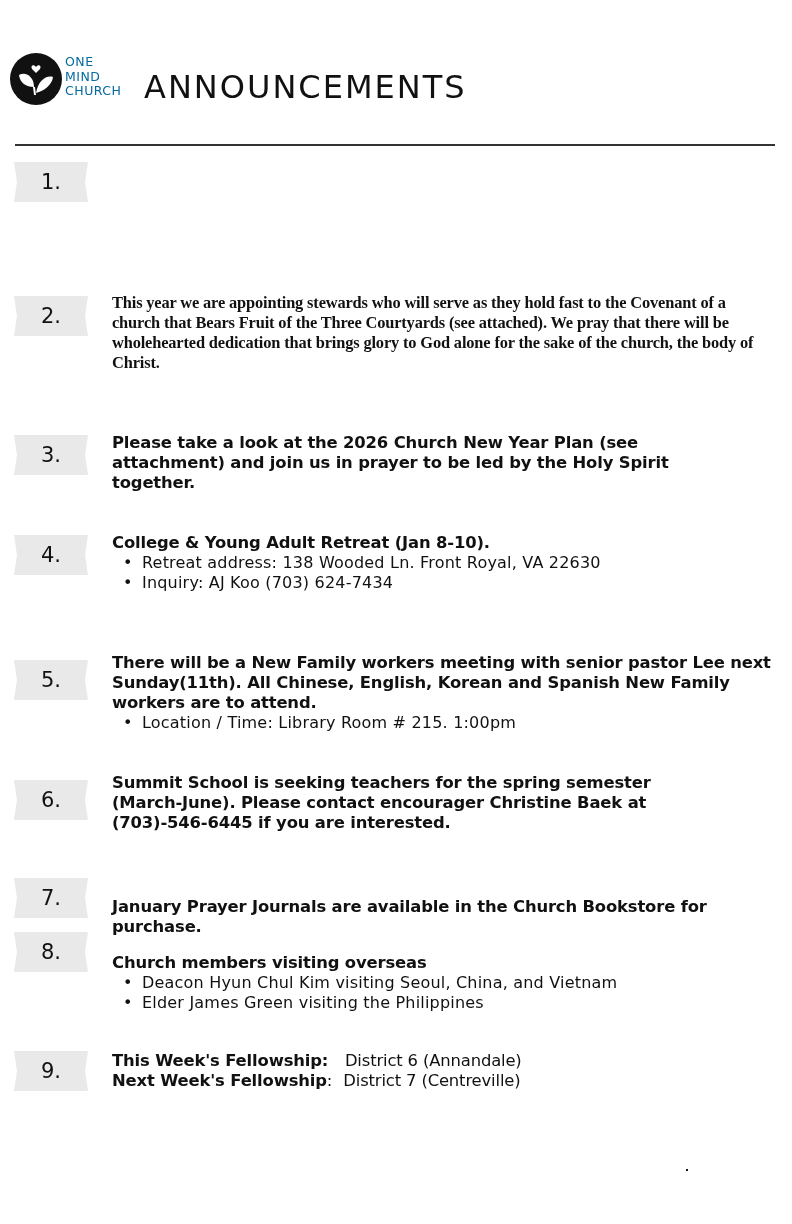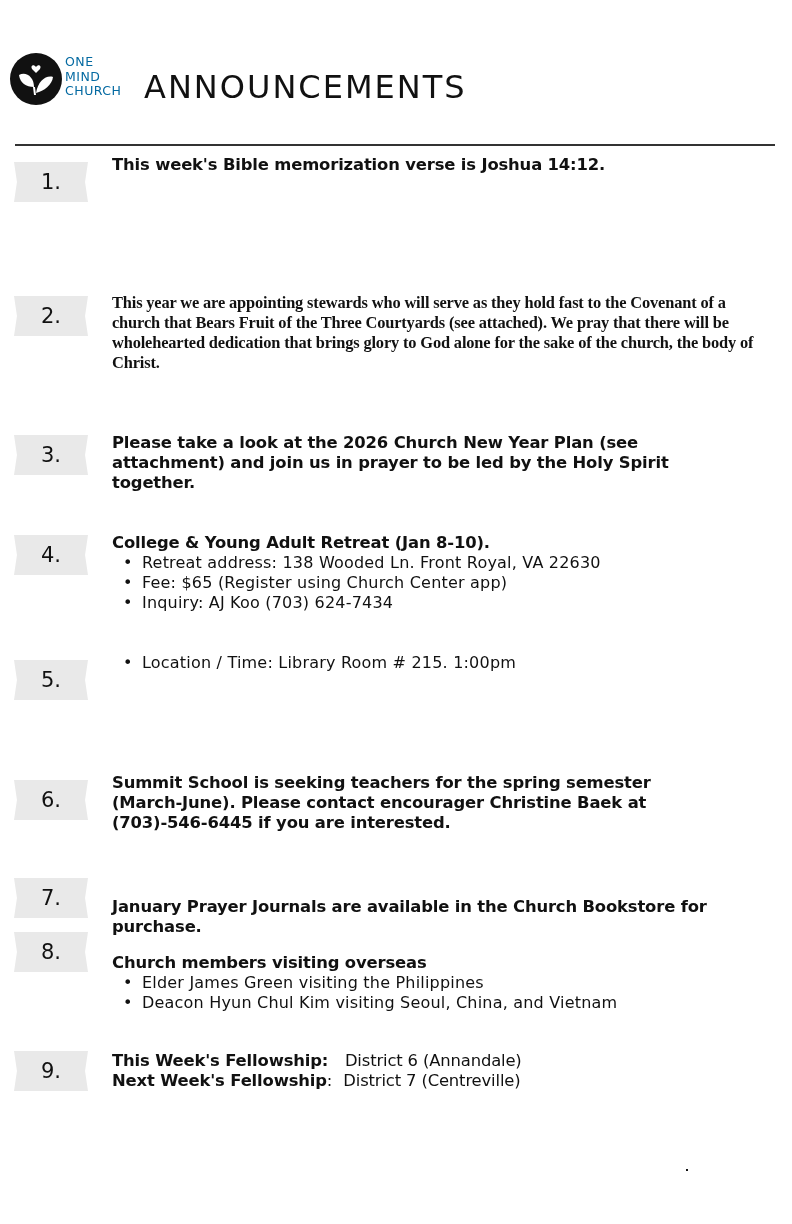--- a/index.html
+++ b/index.html
@@ -48,21 +48,20 @@
   </div>
   <h1 class="title">ANNOUNCEMENTS</h1>
 </div>
 <div class="rule"></div>
 
 <div class="item" style="top:160px;">
   <div class="num-tab" style="top:2px;">
       <span>1.</span>
     </div>
   <div class="body-text" style="top:-5px;">
-    <p>This week's Bible memorization verse is Joshua 14:12.</p>
   </div>
 </div>
 
 <div class="item" style="top:298px;">
   <div class="num-tab" style="top:-2px;">
       <span>2.</span>
     </div>
   <div class="body-text" style="top:-5px;font-family:Liberation Serif, serif;">
     <p>This year we are appointing stewards who will serve as they hold fast to the Covenant of a church that Bears Fruit of the Three Courtyards (see attached). We pray that there will be wholehearted dedication that brings glory to God alone for the sake of the church, the body of Christ.</p>
   </div>
@@ -78,31 +77,31 @@
 </div>
 
 <div class="item" style="top:538px;">
   <div class="num-tab" style="top:-3px;">
       <span>4.</span>
     </div>
   <div class="body-text" style="top:-5px;">
     <p>College &amp; Young Adult Retreat (Jan 8-10).</p>
     <ul class="bul">
       <li>Retreat address: 138 Wooded Ln. Front Royal, VA 22630</li>
-      <li> Fee: $65 (Register using  Church Center app)</li>
       <li>Inquiry: AJ Koo (703) 624-7434</li>
     </ul>
   </div>
 </div>
 
 <div class="item" style="top:658px;">
   <div class="num-tab" style="top:2px;">
       <span>5.</span>
     </div>
   <div class="body-text" style="top:-5px;">
+    <p>There will be a New Family workers meeting with senior pastor Lee next Sunday(11th). All Chinese, English, Korean and Spanish New Family workers are to attend.</p>
     <ul class="bul">
       <li>Location / Time: Library Room # 215.  1:00pm</li>
     </ul>
   </div>
 </div>
 
 <div class="item" style="top:778px;">
   <div class="num-tab" style="top:2px;">
       <span>6.</span>
     </div>
@@ -120,22 +119,22 @@
   </div>
 </div>
 
 <div class="item" style="top:958px;">
   <div class="num-tab" style="top:-26px;">
       <span>8.</span>
     </div>
   <div class="body-text" style="top:-5px;">
     <p>Church members visiting  overseas</p>
     <ul class="bul">
+      <li>Deacon Hyun Chul Kim visiting Seoul, China, and Vietnam</li>
       <li>Elder James Green visiting the Philippines</li>
-      <li>Deacon Hyun Chul Kim visiting Seoul, China, and Vietnam</li>
     </ul>
   </div>
 </div>
 
 <div class="item" style="top:1056px;">
   <div class="num-tab" style="top:-5px;">
       <span>9.</span>
     </div>
   <div class="body-text" style="top:-5px;">
     <p>

